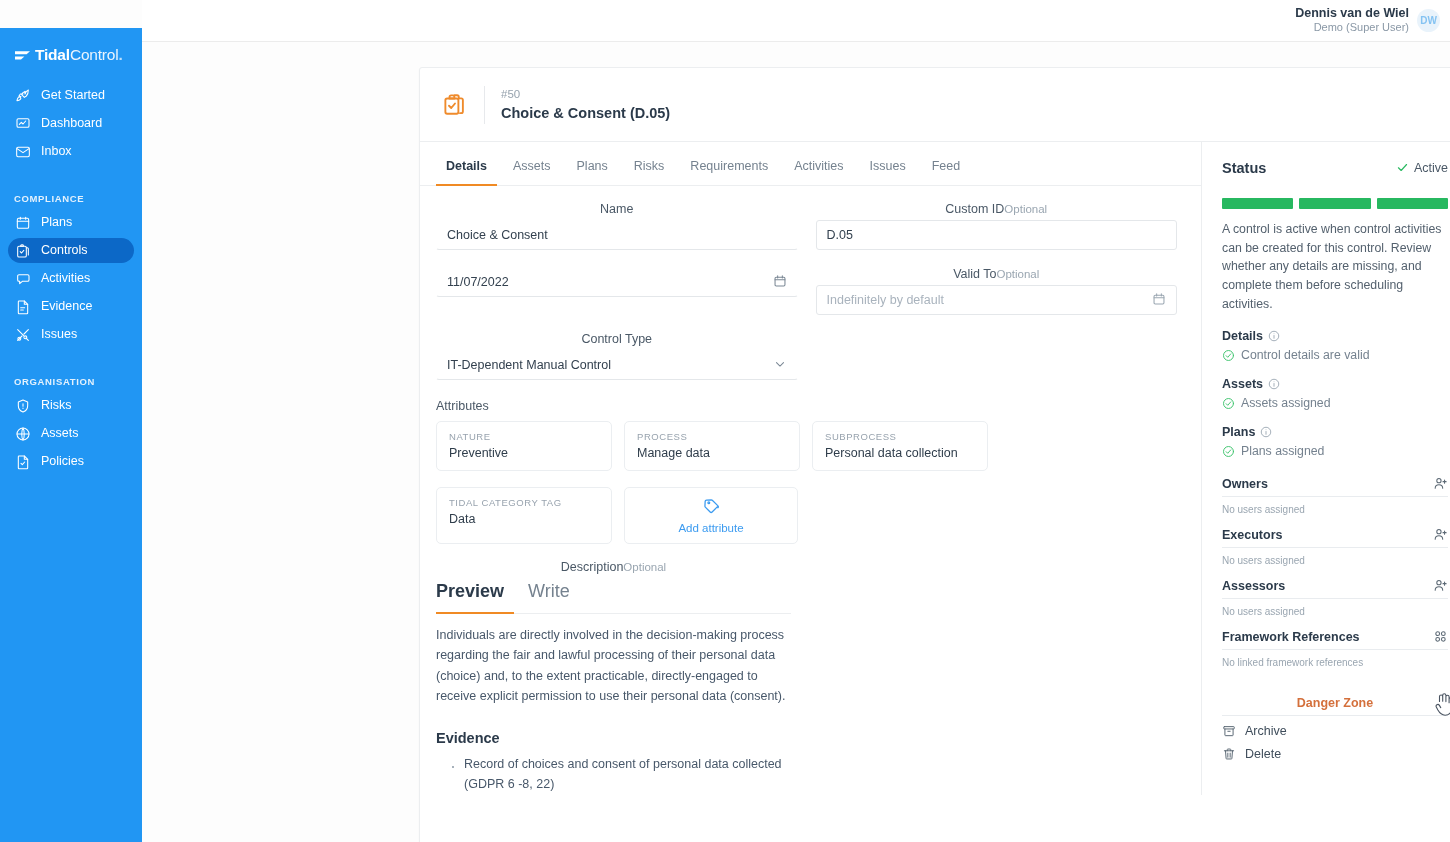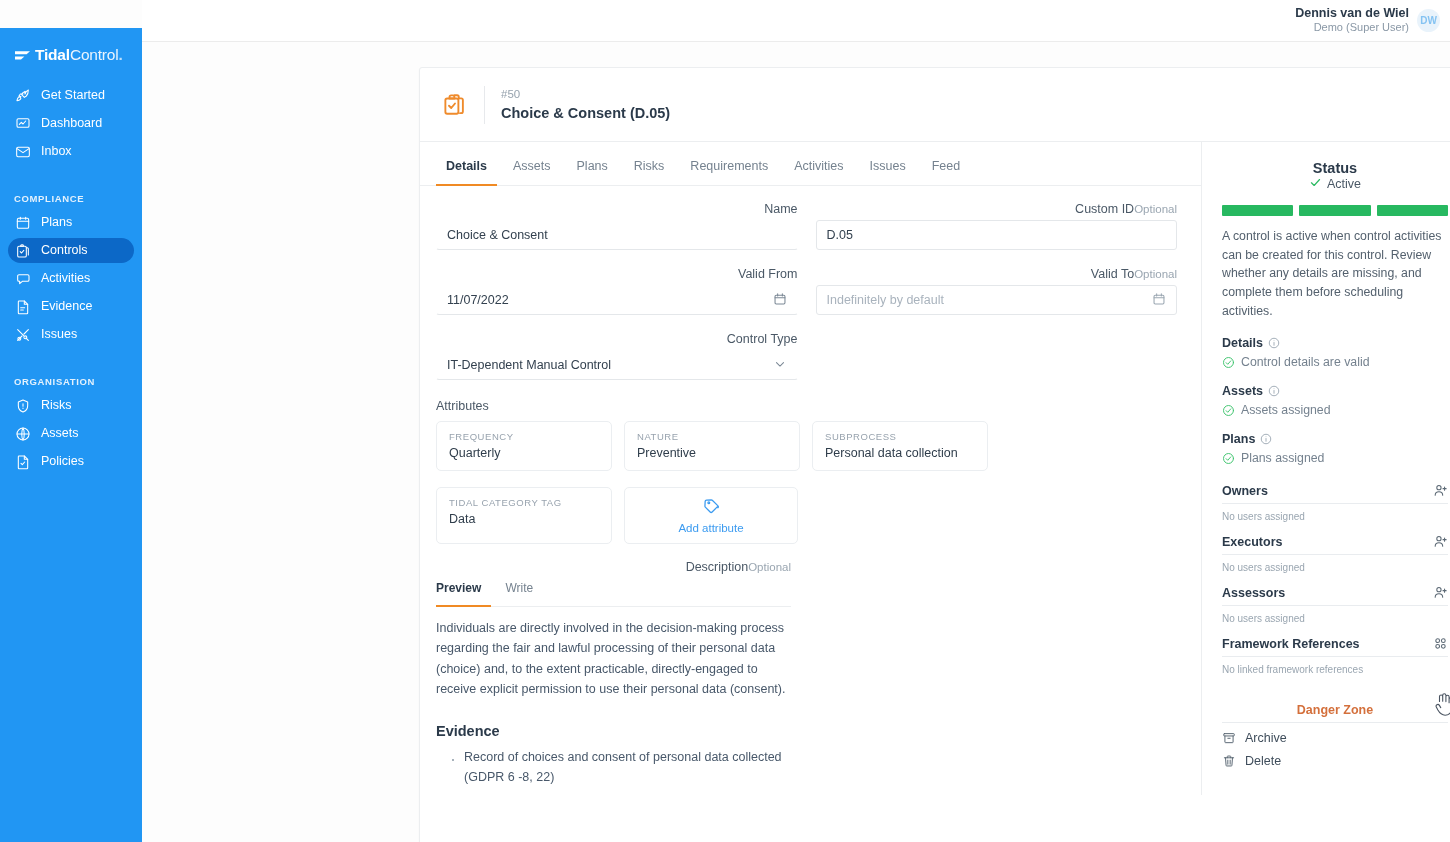--- a/index.html
+++ b/index.html
@@ -78,21 +78,21 @@
   .tabs { display: flex; align-items: flex-end; height: 44px; padding-left: 16px; gap: 6px; border-bottom: 1px solid #eceef0; }
   .tab {
     font-size: 12.5px; color: #75828f; padding: 0 10px 11px 10px; cursor: pointer;
     border-bottom: 2.5px solid transparent; position: relative; top: 1px;
   }
   .tab.active { color: #2b3a4a; font-weight: 700; border-bottom-color: #f08a24; }
 
   .form-area { padding: 16px 24px 0 16px; }
   .row2 { display: flex; gap: 18px; }
   .fld { flex: 1; min-width: 0; margin-bottom: 17px; }
-  .fld-label-row { display: flex; justify-content: flex-end; align-items: baseline; margin-bottom: 4px; }
+  .fld-label-row { display: flex; justify-content: center; align-items: baseline; margin-bottom: 4px; }
   .fld-label { font-size: 12.5px; color: #4a5866; }
   .fld-opt { font-size: 11.5px; color: #9aa6b1; }
   .inp {
     height: 30px; border: 1px solid transparent; border-bottom: 1px solid #e4e7ea;
     font-size: 12.5px; color: #33414f; display: flex; align-items: center;
     padding: 0 10px; background: #fff; border-radius: 3px; width: 100%;
   }
   .inp.boxed { border: 1px solid #e4e7ea; }
   .inp.ph { color: #a9b3bd; }
   .inp-with-icon { justify-content: space-between; }
@@ -109,34 +109,34 @@
   .attr-val { font-size: 12.5px; color: #2f3d4b; white-space: nowrap; }
   .attr-add {
     border: 1px solid #ebeef1; border-radius: 5px; width: 174px;
     display: flex; flex-direction: column; align-items: center; justify-content: center;
     padding: 8px 0 9px 0; cursor: pointer;
   }
   .attr-add .t { font-size: 11.5px; color: #3c9bf0; margin-top: 3px; }
 
   
   .desc-tabs { display: flex; gap: 4px; border-bottom: 1px solid #eceef0; margin-bottom: 11px; }
-  .dtab { font-size: 12px; color: #75828f; padding: 0 10px 10px 0; margin-right: 10px; cursor: pointer; border-bottom: 2.5px solid transparent; position: relative; top: 1px; }
+  .dtab { font-size: 18px; color: #75828f; padding: 0 10px 10px 0; margin-right: 10px; cursor: pointer; border-bottom: 2.5px solid transparent; position: relative; top: 1px; }
   .dtab.active { color: #2b3a4a; font-weight: 700; border-bottom-color: #f08a24; }
   .desc-body { font-size: 12.5px; color: #48586a; line-height: 1.62; max-width: 355px; }
   .desc-h { font-size: 14.5px; font-weight: 700; color: #2b3a4a; margin: 24px 0 8px 0; }
   .desc-ul { list-style: none; padding-left: 14px; max-width: 375px; }
   .desc-ul li { position: relative; padding-left: 14px; font-size: 12.5px; color: #48586a; line-height: 1.62; }
   .desc-ul li::before { content: "·"; position: absolute; left: 0; top: -2px; color: #9aa6b1; font-size: 18px; }
 
   
   .right-col {
     width: 267px; flex: 0 0 267px; border-left: 1px solid #eceef0;
     padding: 18px 20px 18px 20px;
   }
-  .rp-head { display: flex; align-items: center; justify-content: space-between; margin-bottom: 14px; flex-direction: column; }
+  .rp-head { display: flex; align-items: center; justify-content: space-between; margin-bottom: 22px; }
   .rp-title { font-size: 14.5px; font-weight: 700; color: #2b3a4a; }
   .rp-status { display: flex; align-items: center; font-size: 12.5px; color: #4a5866; }
   .rp-status .chk { color: #2bba62; margin-right: 5px; font-size: 13px; line-height: 1; }
   .bars { display: flex; gap: 6px; margin-bottom: 11px; }
   .bar { height: 11px; flex: 1; background: #27b860; border-radius: 1px; }
   .rp-desc { font-size: 12.3px; color: #54616e; line-height: 1.52; margin-bottom: 16px; }
 
   .rp-sec { margin-bottom: 15px; }
   .rp-sec-title { display: flex; align-items: center; font-size: 12.5px; font-weight: 700; color: #2b3a4a; margin-bottom: 5px; }
   .rp-sec-title .info { margin-left: 5px; display: inline-flex; }
@@ -356,23 +356,20 @@
                   <span class="fld-opt">Optional</span>
                 </div>
                 <div class="inp boxed">
                   <span class="val">D.05</span>
                 </div>
               </div>
             </div>
 
             <div class="row2">
               <div class="fld">
-                <div class="fld-label-row">
-                  <span class="fld-label">Valid From</span>
-                </div>
                 <div class="inp inp-with-icon">
                   <span class="val">11/07/2022</span>
                   <span>
                     <svg width="14" height="14" viewBox="0 0 24 24" fill="none" stroke="#7b8895" stroke-width="1.8" stroke-linecap="round" stroke-linejoin="round">
                         <rect x="3.5" y="5.5" width="17" height="15" rx="2"></rect>
                         <path d="M3.5 10h17M8 3v4M16 3v4"></path>
                       </svg>
                   </span>
                 </div>
               </div>
@@ -406,26 +403,26 @@
                       </svg>
                   </span>
                 </div>
               </div>
               <div class="fld"></div>
             </div>
 
             <div class="sec-label">Attributes</div>
             <div class="attr-grid">
               <div class="attr-card">
-                <div class="attr-key">FREQUENCY</div>
-                <div class="attr-val">Quarterly</div>
-              </div>
-              <div class="attr-card">
                 <div class="attr-key">NATURE</div>
                 <div class="attr-val">Preventive</div>
+              </div>
+              <div class="attr-card">
+                <div class="attr-key">PROCESS</div>
+                <div class="attr-val">Manage data</div>
               </div>
               <div class="attr-card">
                 <div class="attr-key">SUBPROCESS</div>
                 <div class="attr-val">Personal data collection</div>
               </div>
             </div>
             <div class="attr-grid">
               <div class="attr-card">
                 <div class="attr-key">TIDAL CATEGORY TAG</div>
                 <div class="attr-val">Data</div>

